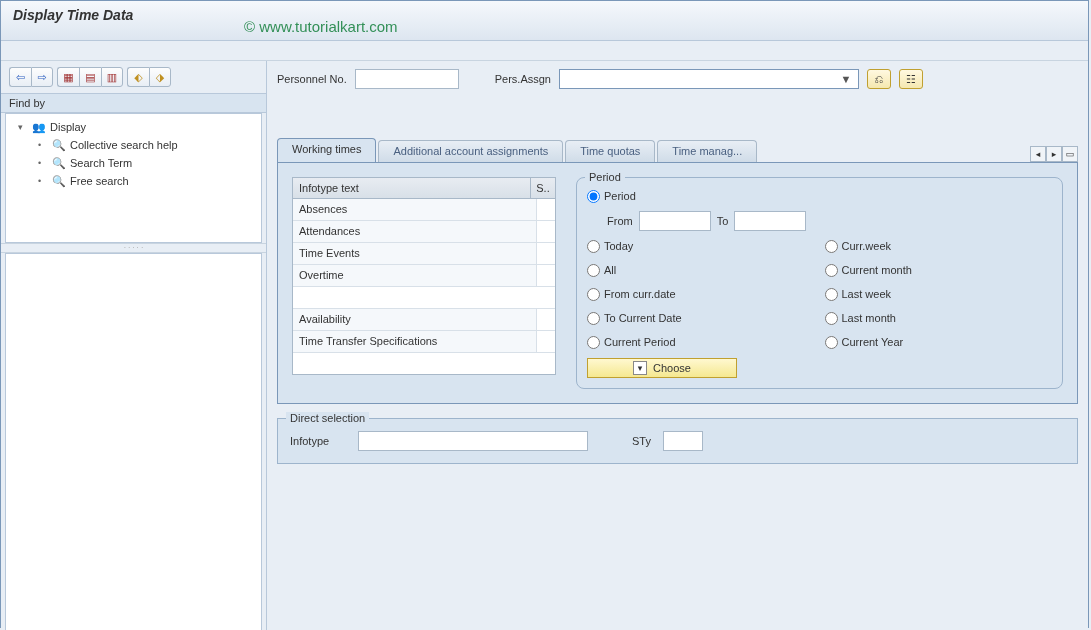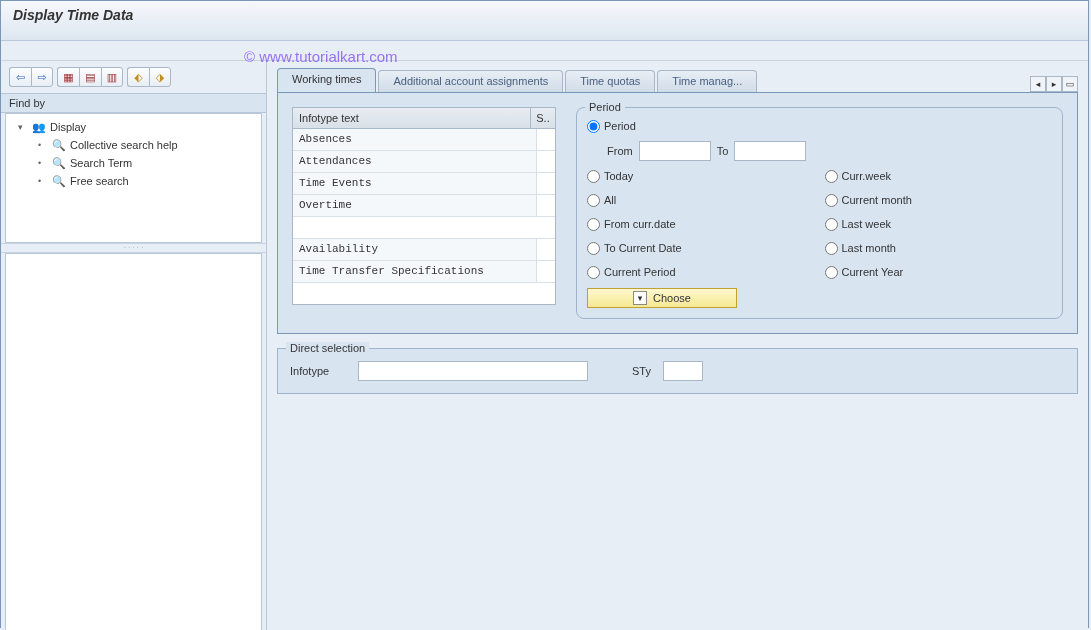--- a/index.html
+++ b/index.html
@@ -24,23 +24,23 @@
       height: 40px;
       border-bottom: 1px solid #b8c8da;
       padding: 6px 12px;
       font-size: 14px;
       font-weight: bold;
       font-style: italic;
       color: #333;
     }
     .watermark {
       position: absolute;
-      top: 48px;
+      top: 18px;
       left: 244px;
-      color: #8b5cf6;
+      color: #15803d;
       font-size: 15px;
       opacity: 0.85;
       pointer-events: none;
       z-index: 100;
     }
     .toolbar-divider {
       height: 20px;
       background: #e8eef5;
       border-bottom: 1px solid #c8d4e0;
     }
@@ -248,21 +248,20 @@
       overflow-y: scroll;
     }
     .infotype-list::-webkit-scrollbar { width: 16px; }
     .infotype-list::-webkit-scrollbar-track { background: #e8ecf2; border-left: 1px solid #c8d0d8; }
     .infotype-list::-webkit-scrollbar-thumb { background: #c8d4e0; border: 1px solid #a8b8c8; }
     .info-row {
       display: flex;
       border-bottom: 1px solid #d8e0e8;
       height: 22px;
       align-items: stretch;
-      font-family: Liberation Mono, monospace;
     }
     .info-row .cell1 {
       flex: 1;
       padding: 4px 6px;
       border-right: 1px solid #d8e0e8;
       background: #f5f8fb;
       cursor: pointer;
     }
     .info-row .cell2 { width: 18px; background: #fff; }
     .fieldset {
@@ -404,20 +403,31 @@
           <span class="tree-arrow">•</span>
           <span class="tree-icon search">🔍</span>
           <span>Free search</span>
         </div>
       </div>
       <div class="splitter">· · · · ·</div>
       <div class="left-bottom"></div>
     </div>
 
     <div class="right-panel">
+      <div class="header-row">
+        <span class="label">Personnel No.</span>
+        <input class="text-input" style="width: 104px;" value="">
+        <span style="width:20px"></span>
+        <span class="label">Pers.Assgn</span>
+        <div class="dropdown">
+          <span class="dropdown-arrow">▼</span>
+        </div>
+        <div class="small-icon-btn">⎌</div>
+        <div class="small-icon-btn">☷</div>
+      </div>
 
       <div class="tab-strip">
         <div class="tab active">Working times</div>
         <div class="tab">Additional account assignments</div>
         <div class="tab">Time quotas</div>
         <div class="tab">Time manag...</div>
         <div class="tab-strip-controls">
           <div class="mini-btn">◂</div>
           <div class="mini-btn">▸</div>
           <div class="mini-btn">▭</div>

